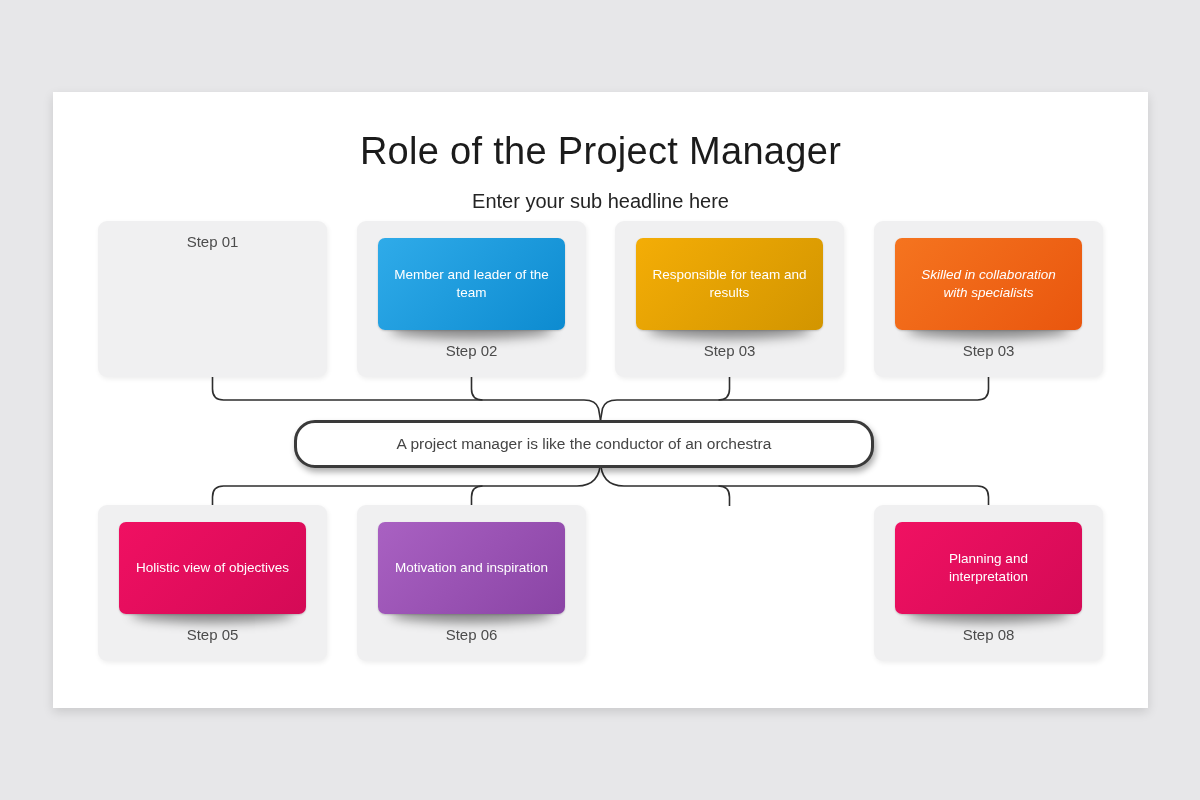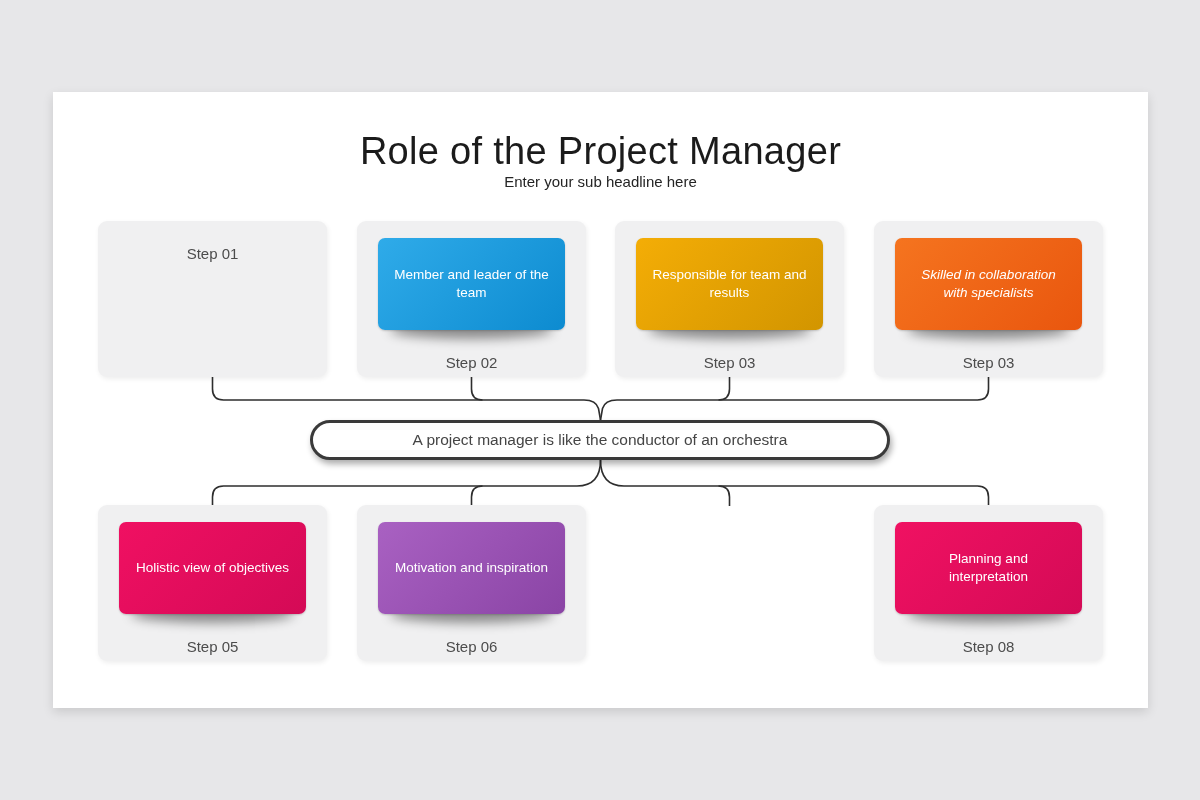--- a/index.html
+++ b/index.html
@@ -17,23 +17,23 @@
     box-shadow:0 4px 10px rgba(0,0,0,0.13);
   }
   .title {
     position:absolute; top:26px; left:0; width:100%;
     text-align:center;
     font-size:38px; font-weight:500; color:#1b1b1b;
     letter-spacing:0.3px;
     margin-top:12px;
   }
   .subtitle {
-    position:absolute; top:81px; left:0; width:100%;
+    position:absolute; top:98px; left:0; width:100%;
     text-align:center;
-    font-size:15px; color:#242424;
+    font-size:20px; color:#242424;
   }
   .card {
     position:absolute;
     width:229px; height:156px;
     background:#f0f0f1;
     border-radius:9px;
     box-shadow:1px 2px 5px rgba(0,0,0,0.07);
     display:flex; flex-direction:column; align-items:center;
   }
   .card.r1 { top:129px; }
@@ -48,31 +48,31 @@
     position:relative; z-index:1;
     width:100%; height:100%;
     border-radius:7px;
     display:flex; align-items:center; justify-content:center;
     text-align:center;
     padding:8px 14px; box-sizing:border-box;
     color:#ffffff; font-size:13.5px; font-weight:500; line-height:1.35;
     box-shadow:0 1px 2px rgba(0,0,0,0.18);
   }
   .step-label {
-    margin-top:24px;
+    margin-top:12px;
     font-size:15px; color:#4c4c4c;
   }
   .connectors {
     position:absolute; left:0; top:0;
     pointer-events:none;
   }
   .conn { fill:none; stroke:#2e2e2e; stroke-width:1.6; }
   .pill {
-    position:absolute; left:257px; top:328px;
-    width:580px; height:40px; box-sizing:border-box;
+    position:absolute; left:241px; top:328px;
+    width:580px; height:48px; box-sizing:border-box;
     background:#ffffff;
     border:3.5px solid #3a3a3a;
     border-radius:21px;
     box-shadow:2px 4px 6px rgba(0,0,0,0.33);
     display:flex; align-items:center; justify-content:center;
     font-size:15.5px; color:#454545;
   }
 </style>
 </head>
 <body>

